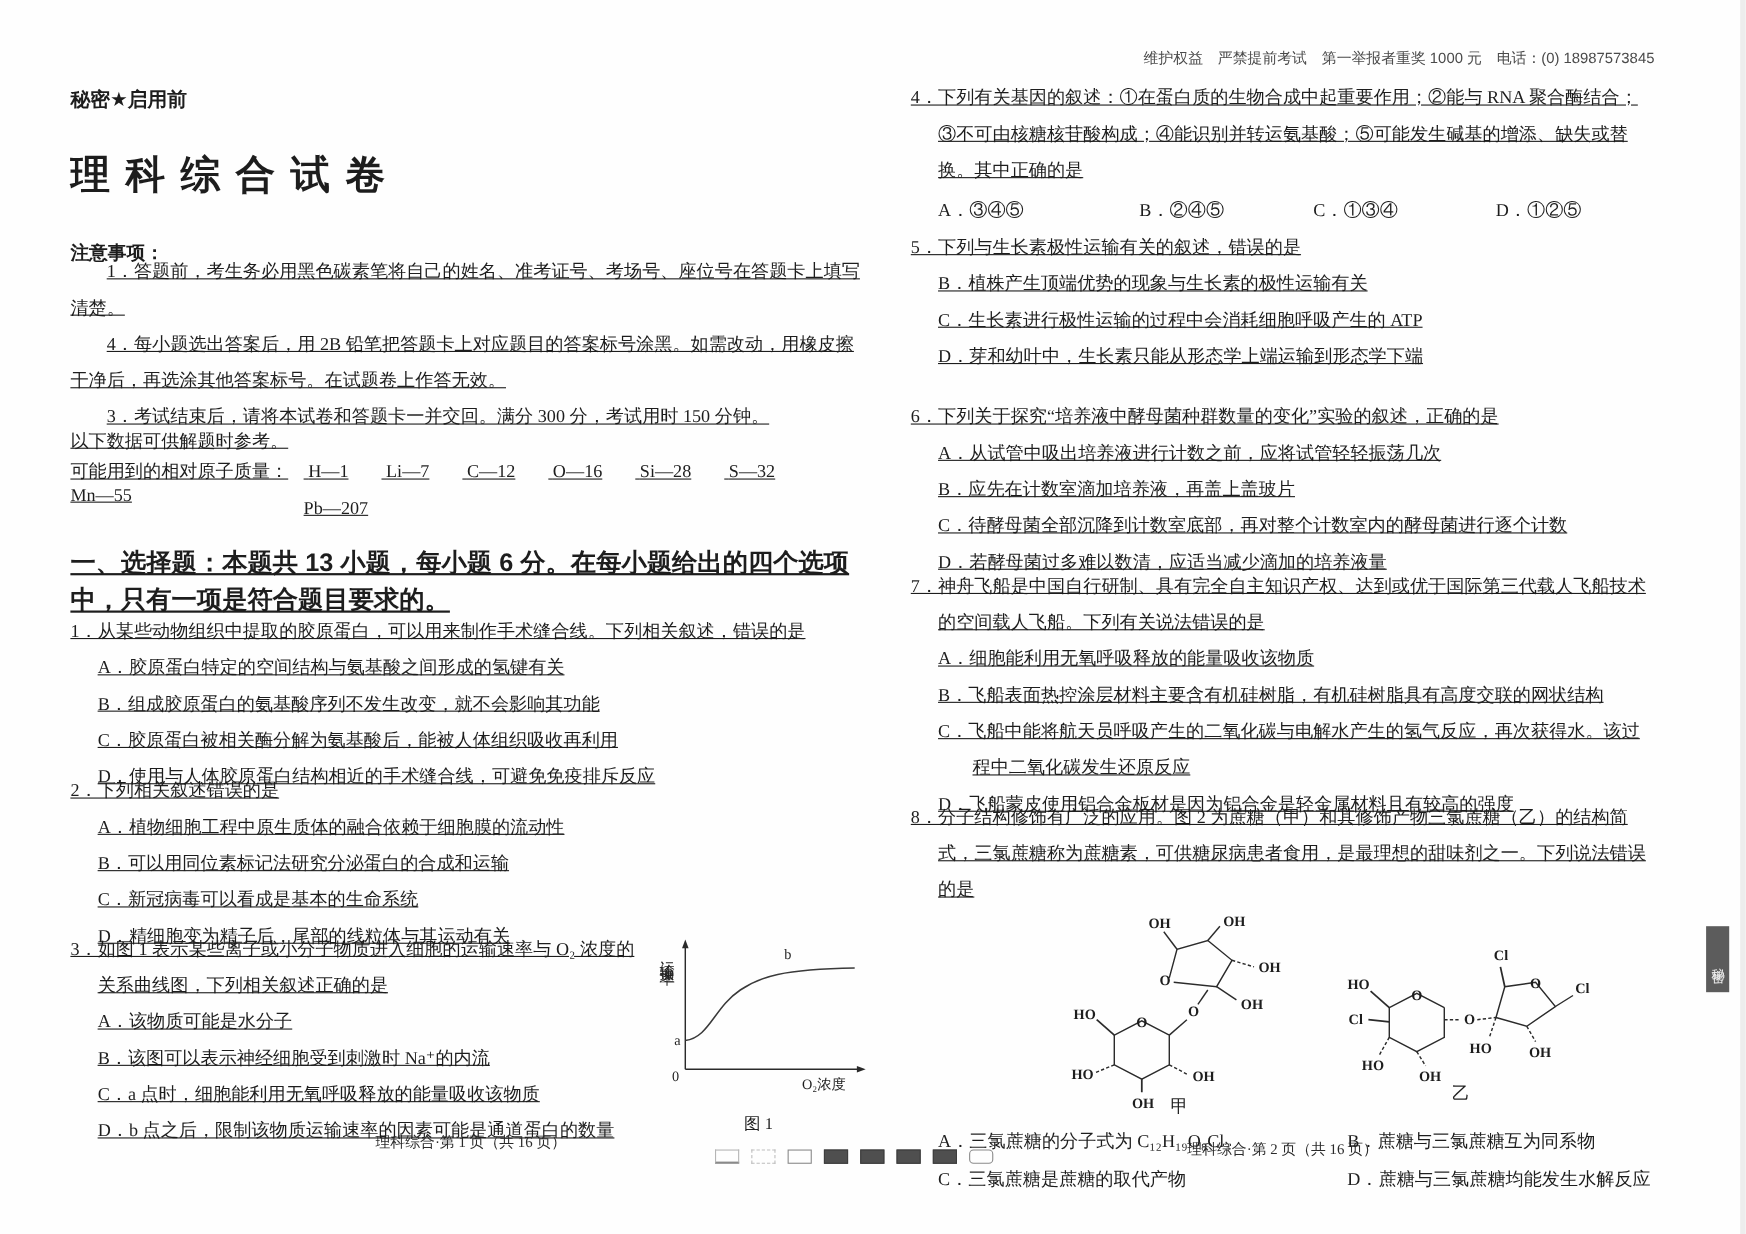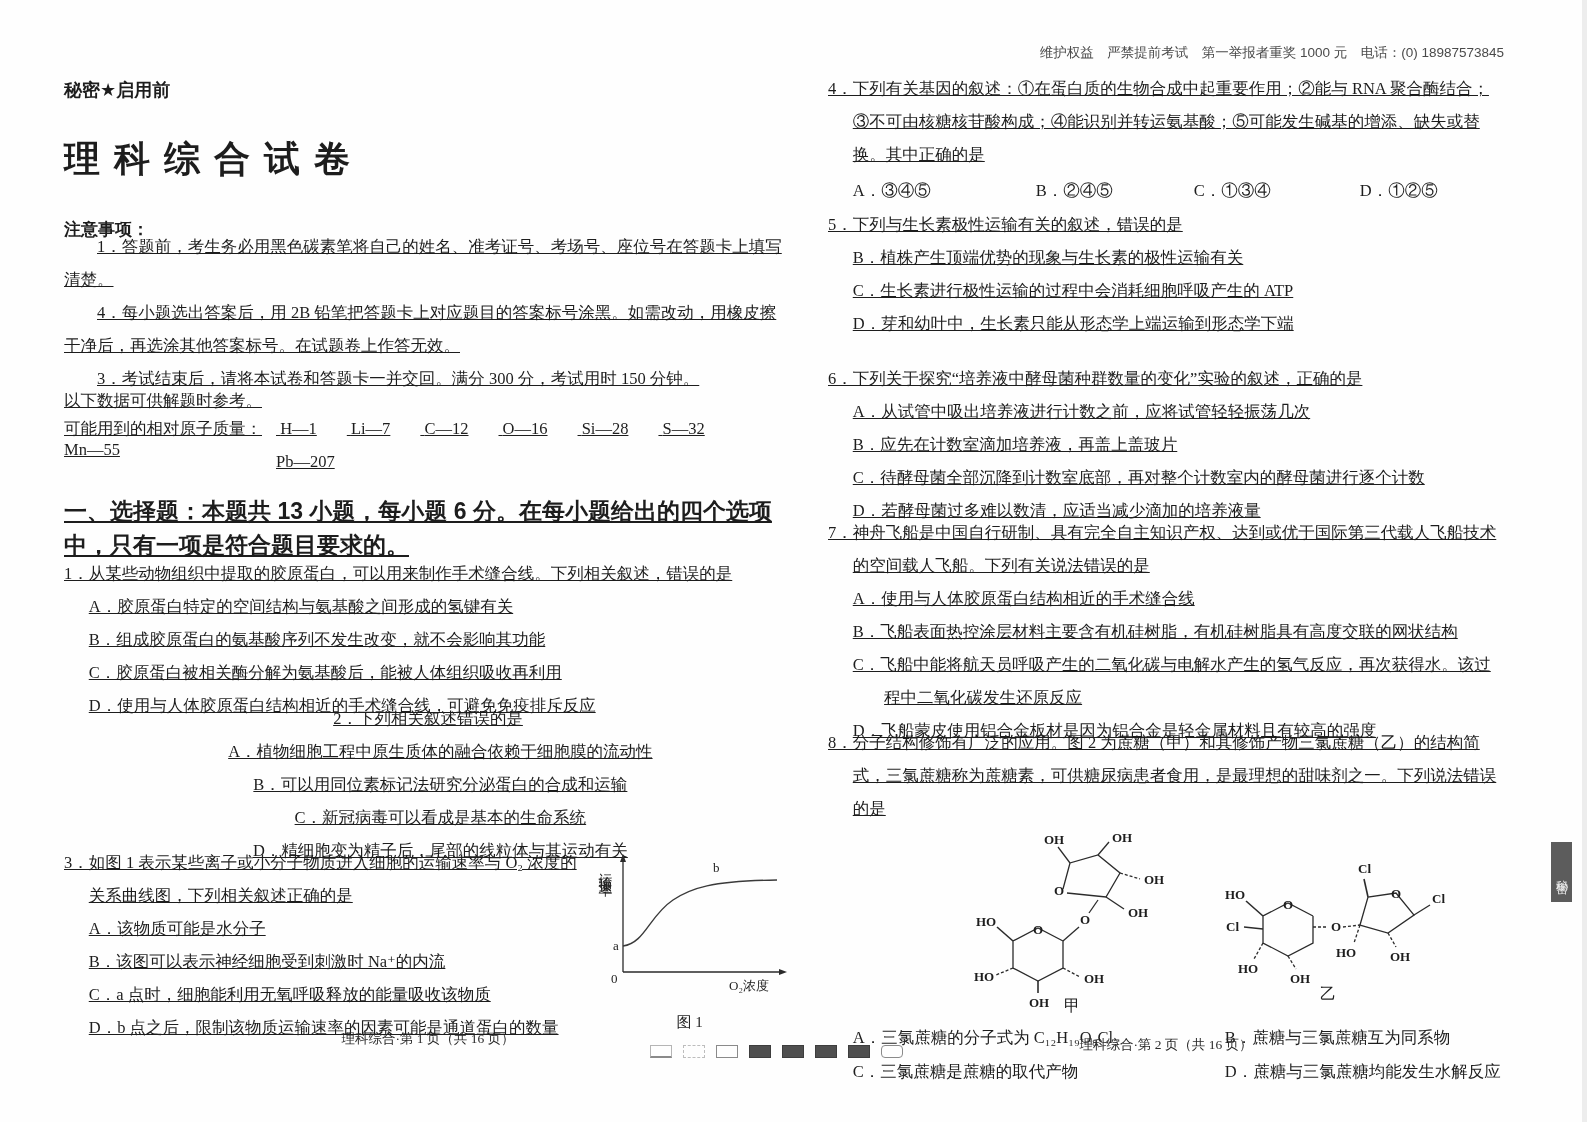--- a/index.html
+++ b/index.html
@@ -26,21 +26,21 @@
   .ref-note { top:386px; line-height:30px; }
   .masses-row { top:418px; }
   .masses-row .lbl { margin-right:14px; }
   .masses-row .mass { margin-right:30px; white-space:nowrap; }
   .masses-extra { top:452px; padding-left:212px; }
   .section-heading { top:494px; font-size:23px; line-height:34px; }
 
   .question { line-height:33px; }
   .stem { padding-left:1.5em; text-indent:-1.5em; line-height:33px; }
   .opt  { margin-left:1.5em; padding-left:1.9em; text-indent:-1.9em; line-height:33px; }
-  #q1 { top:557px; } #q2 { top:702px;text-align:center; } #q3 { top:846px; }
+  #q1 { top:557px; } #q2 { top:702px; } #q3 { top:846px; }
   #q4 { top:72px; }  #q5 { top:208px; } #q6 { top:362px; }
   #q7 { top:516px; } #q8 { top:726px; }
 
   .header-notice { top:44px; text-align:right; font-size:13.5px; color:#4a4a4a;
                    font-family:"Liberation Sans","DejaVu Sans",sans-serif; }
 
   .opt-row { display:flex; margin-left:1.5em; margin-top:3px; }
   .opt-row span:nth-child(1){ width:183px; }
   .opt-row span:nth-child(2){ width:158px; }
   .opt-row span:nth-child(3){ width:166px; }
@@ -181,21 +181,21 @@
   <div id="q6" class="abs question">
     <p class="stem">6．下列关于探究“培养液中酵母菌种群数量的变化”实验的叙述，正确的是</p>
     <p class="opt">A．从试管中吸出培养液进行计数之前，应将试管轻轻振荡几次</p>
     <p class="opt">B．应先在计数室滴加培养液，再盖上盖玻片</p>
     <p class="opt">C．待酵母菌全部沉降到计数室底部，再对整个计数室内的酵母菌进行逐个计数</p>
     <p class="opt">D．若酵母菌过多难以数清，应适当减少滴加的培养液量</p>
   </div>
 
   <div id="q7" class="abs question">
     <p class="stem">7．神舟飞船是中国自行研制、具有完全自主知识产权、达到或优于国际第三代载人飞船技术的空间载人飞船。下列有关说法错误的是</p>
-    <p class="opt">A．使用与人体胶原蛋白结构相近的手术缝合线</p>
+    <p class="opt">A．细胞能利用无氧呼吸释放的能量吸收该物质</p>
     <p class="opt">B．飞船表面热控涂层材料主要含有机硅树脂，有机硅树脂具有高度交联的网状结构</p>
     <p class="opt">C．飞船中能将航天员呼吸产生的二氧化碳与电解水产生的氢气反应，再次获得水。该过程中二氧化碳发生还原反应</p>
     <p class="opt">D．飞船蒙皮使用铝合金板材是因为铝合金是轻金属材料且有较高的强度</p>
   </div>
 
   <div id="q8" class="abs question">
     <p class="stem">8．分子结构修饰有广泛的应用。图 2 为蔗糖（甲）和其修饰产物三氯蔗糖（乙）的结构简式，三氯蔗糖称为蔗糖素，可供糖尿病患者食用，是最理想的甜味剂之一。下列说法错误的是</p>
 
     <div class="fig2">
       <svg width="480" height="186" viewBox="0 0 480 186">

